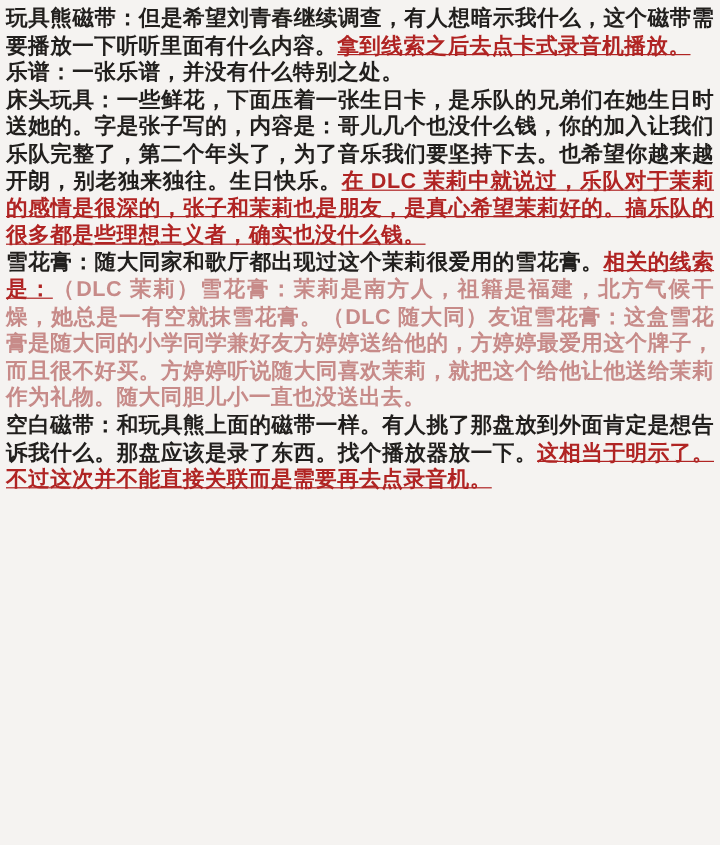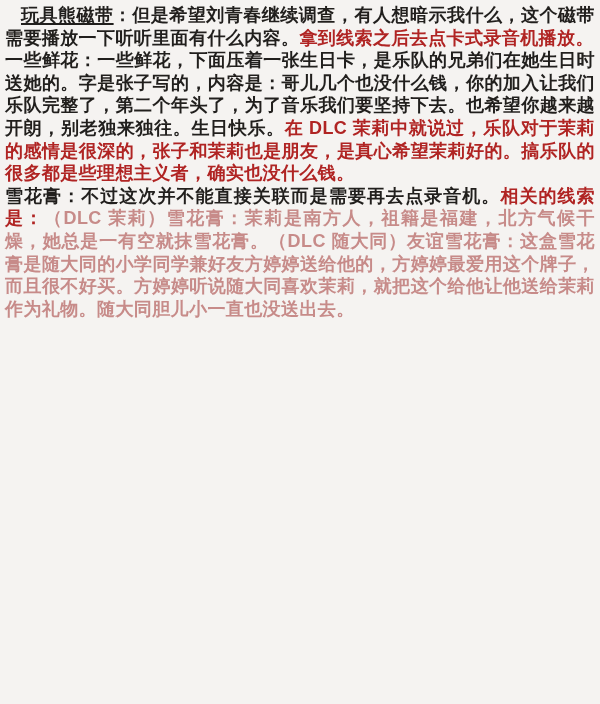--- a/index.html
+++ b/index.html
@@ -22,29 +22,29 @@
     letter-spacing: 0.4px;
     color: #211f1d;
     text-align: justify;
     text-justify: inter-character;
   }
   p.section {
     margin: 0;
     padding: 0;
   }
   .section-label.underline {
-    text-decoration: underline;
     text-underline-offset: 2px;
     text-decoration-thickness: 1.5px;
-    margin-left: 16px;
   }
   .seg-black { color: #211f1d; }
-  .seg-red { color: #b02423; }
+  .seg-red { color: #b02423; text-decoration: underline; }
   .seg-faded-red { color: #c78b89; }
 </style>
 </head>
 <body>
 
 <div class="doc" id="doc">
     <p class="section"><span class="section-label underline">玩具熊磁带</span><span class="seg-black">：</span><span class="seg seg-black">但是希望刘青春继续调查，有人想暗示我什么，这个磁带需要播放一下听听里面有什么内容。</span><span class="seg seg-red">拿到线索之后去点卡式录音机播放。</span></p>
-    <p class="section"><span class="section-label">一些鲜花</span><span class="seg-black">：</span><span class="seg seg-black">一些鲜花，下面压着一张生日卡，是乐队的兄弟们在她生日时送她的。字是张子写的，内容是：哥儿几个也没什么钱，你的加入让我们乐队完整了，第二个年头了，为了音乐我们要坚持下去。也希望你越来越开朗，别老独来独往。生日快乐。</span><span class="seg seg-red">在 DLC 茉莉中就说过，乐队对于茉莉的感情是很深的，张子和茉莉也是朋友，是真心希望茉莉好的。搞乐队的很多都是些理想主义者，确实也没什么钱。</span></p>
-    <p class="section"><span class="section-label">雪花膏</span><span class="seg-black">：</span><span class="seg seg-black">不过这次并不能直接关联而是需要再去点录音机。</span><span class="seg seg-red">相关的线索是：</span><span class="seg seg-faded-red">（DLC 茉莉）雪花膏：茉莉是南方人，祖籍是福建，北方气候干燥，她总是一有空就抹雪花膏。（DLC 随大同）友谊雪花膏：这盒雪花膏是随大同的小学同学兼好友方婷婷送给他的，方婷婷最爱用这个牌子，而且很不好买。方婷婷听说随大同喜欢茉莉，就把这个给他让他送给茉莉作为礼物。随大同胆儿小一直也没送出去。</span></p>
+    <p class="section"><span class="section-label">乐谱</span><span class="seg-black">：</span><span class="seg seg-black">一张乐谱，并没有什么特别之处。</span></p>
+    <p class="section"><span class="section-label">床头玩具</span><span class="seg-black">：</span><span class="seg seg-black">一些鲜花，下面压着一张生日卡，是乐队的兄弟们在她生日时送她的。字是张子写的，内容是：哥儿几个也没什么钱，你的加入让我们乐队完整了，第二个年头了，为了音乐我们要坚持下去。也希望你越来越开朗，别老独来独往。生日快乐。</span><span class="seg seg-red">在 DLC 茉莉中就说过，乐队对于茉莉的感情是很深的，张子和茉莉也是朋友，是真心希望茉莉好的。搞乐队的很多都是些理想主义者，确实也没什么钱。</span></p>
+    <p class="section"><span class="section-label">雪花膏</span><span class="seg-black">：</span><span class="seg seg-black">随大同家和歌厅都出现过这个茉莉很爱用的雪花膏。</span><span class="seg seg-red">相关的线索是：</span><span class="seg seg-faded-red">（DLC 茉莉）雪花膏：茉莉是南方人，祖籍是福建，北方气候干燥，她总是一有空就抹雪花膏。（DLC 随大同）友谊雪花膏：这盒雪花膏是随大同的小学同学兼好友方婷婷送给他的，方婷婷最爱用这个牌子，而且很不好买。方婷婷听说随大同喜欢茉莉，就把这个给他让他送给茉莉作为礼物。随大同胆儿小一直也没送出去。</span></p>
+    <p class="section"><span class="section-label underline">空白磁带</span><span class="seg-black">：</span><span class="seg seg-black">和玩具熊上面的磁带一样。有人挑了那盘放到外面肯定是想告诉我什么。那盘应该是录了东西。找个播放器放一下。</span><span class="seg seg-red">这相当于明示了。不过这次并不能直接关联而是需要再去点录音机。</span></p>
   </div>
 
 </body></html>

